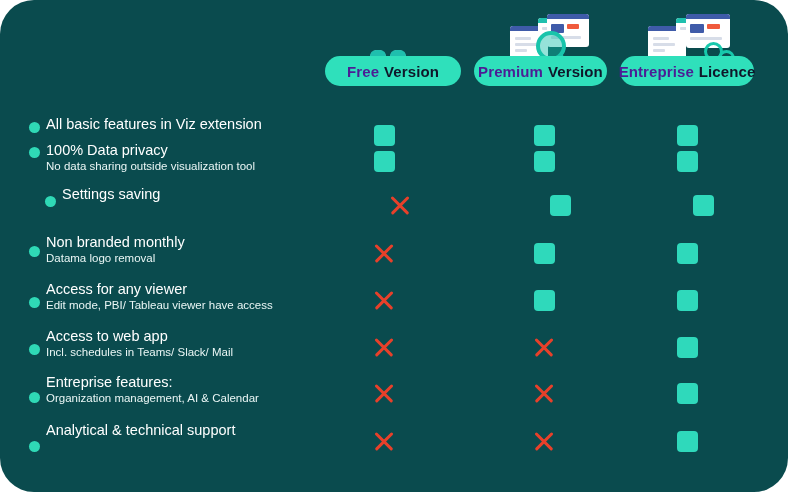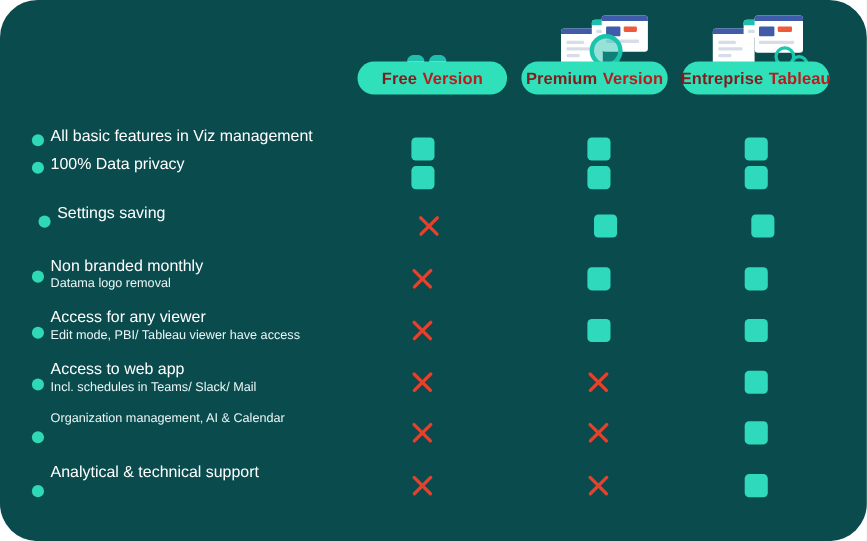--- a/index.html
+++ b/index.html
@@ -10,22 +10,22 @@
   .card{
     position:absolute;left:0;top:0;width:788px;height:492px;
     background:#0a4b4e;border-radius:34px;overflow:hidden;
   }
 
   
   .headers{position:absolute;left:0;top:0;width:788px;height:96px;}
   .col-head{position:absolute;top:56px;height:30px;border-radius:15px;
     background:#2fe0bb;display:flex;align-items:center;justify-content:center;
     font-size:15px;font-weight:bold;letter-spacing:.1px;white-space:nowrap;}
-  .col-head .w1{color:#7f1d1d;}
-  .col-head .w2{color:#b91c1c;margin-left:5px;}
+  .col-head .w1{color:#4c1d95;}
+  .col-head .w2{color:#0f172a;margin-left:5px;}
   #h-free{left:325px;width:136px;}
   #h-prem{left:474px;width:133px;}
   #h-corp{left:620px;width:134px;}
 
   .head-art{position:absolute;height:52px;}
   #art-free{left:360px;top:34px;width:60px;}
   #art-prem{left:500px;top:12px;width:92px;height:52px;}
   #art-corp{left:642px;top:12px;width:96px;height:52px;}
 
   
@@ -122,56 +122,57 @@
     <div class="col-head" id="h-free">
       <span class="w1">Free</span>
       <span class="w2">Version</span>
     </div>
     <div class="col-head" id="h-prem">
       <span class="w1">Premium</span>
       <span class="w2">Version</span>
     </div>
     <div class="col-head" id="h-corp">
       <span class="w1">Entreprise</span>
-      <span class="w2">Tableau</span>
+      <span class="w2">Licence</span>
     </div>
   </div>
 
   <div class="rows">
       <div class="row" style="position: absolute; left: 0px; top: 10px; width: 788px;">
         <span class="bullet" style="top:16px"></span>
         <div class="labels" style="top:10px">
-          <div class="t-main">All basic features in Viz management</div>
+          <div class="t-main">All basic features in Viz extension</div>
         </div>
         <div class="cell" id="c1" style="top:9px">
           <span class="chk"></span>
         </div>
         <div class="cell" id="c2" style="top:9px">
           <span class="chk"></span>
         </div>
         <div class="cell" id="c3" style="top:9px">
           <span class="chk"></span>
         </div>
       </div>
       <div class="row" style="position: absolute; left: 0px; top: 42px; width: 788px;">
         <span class="bullet" style="top:9px"></span>
         <div class="labels" style="top:4px">
           <div class="t-main">100% Data privacy</div>
+          <div class="t-sub">No data sharing outside visualization tool</div>
         </div>
         <div class="cell" id="c1" style="top:3px">
           <span class="chk"></span>
         </div>
         <div class="cell" id="c2" style="top:3px">
           <span class="chk"></span>
         </div>
         <div class="cell" id="c3" style="top:3px">
           <span class="chk"></span>
         </div>
       </div>
-      <div class="row" style="position: absolute; left: 6px; top: 87px; width: 726px;">
+      <div class="row" style="position: absolute; left: 16px; top: 87px; width: 726px;">
         <span class="bullet" style="top:13px"></span>
         <div class="labels" style="top:3px">
           <div class="t-main">Settings saving</div>
         </div>
         <div class="cell" id="c1" style="top:2px">
           <span class="xm">
             <i></i>
             <i></i>
           </span>
         </div>
@@ -238,20 +239,21 @@
             <i></i>
           </span>
         </div>
         <div class="cell" id="c3" style="top:1px">
           <span class="chk"></span>
         </div>
       </div>
       <div class="row" style="position: absolute; left: 0px; top: 275px; width: 788px;">
         <span class="bullet" style="top:21px"></span>
         <div class="labels" style="top:3px">
+          <div class="t-main">Entreprise features:</div>
           <div class="t-sub">Organization management, AI &amp; Calendar</div>
         </div>
         <div class="cell" id="c1" style="top:2px">
           <span class="xm">
             <i></i>
             <i></i>
           </span>
         </div>
         <div class="cell" id="c2" style="top:2px">
           <span class="xm">

